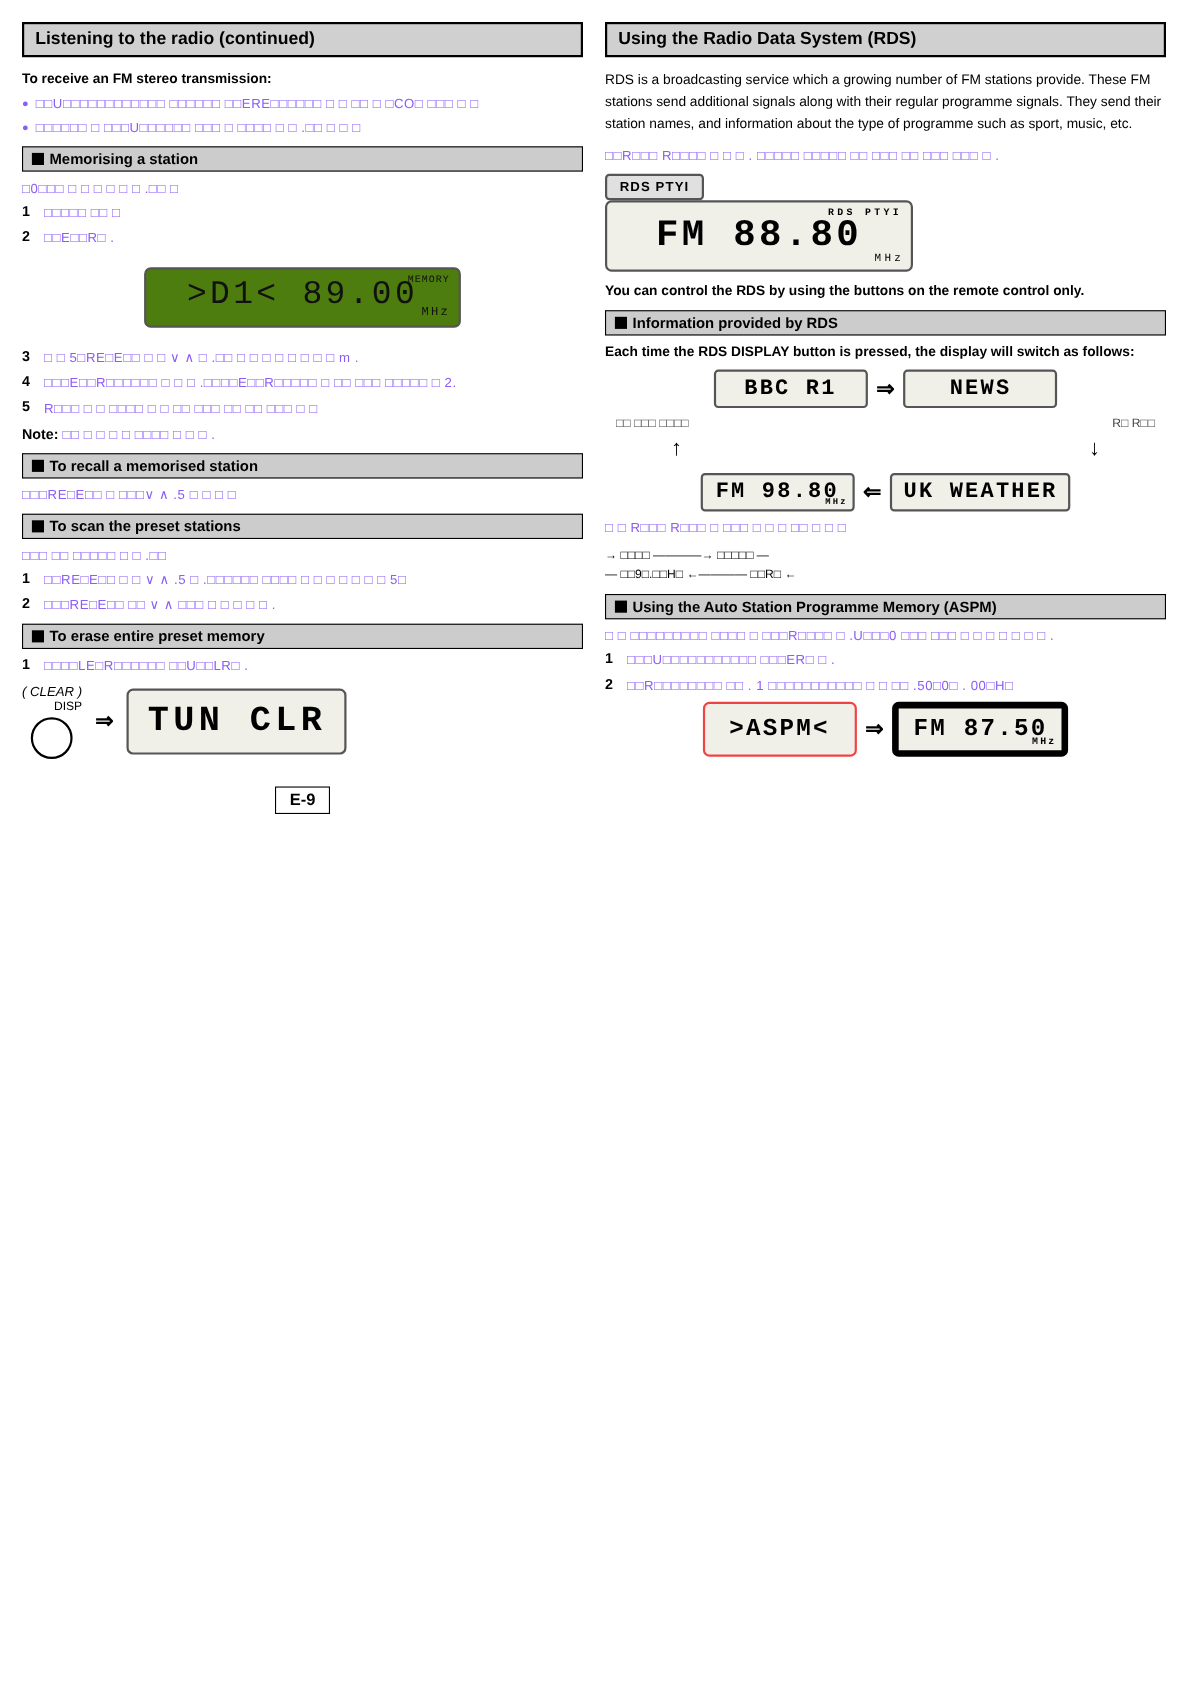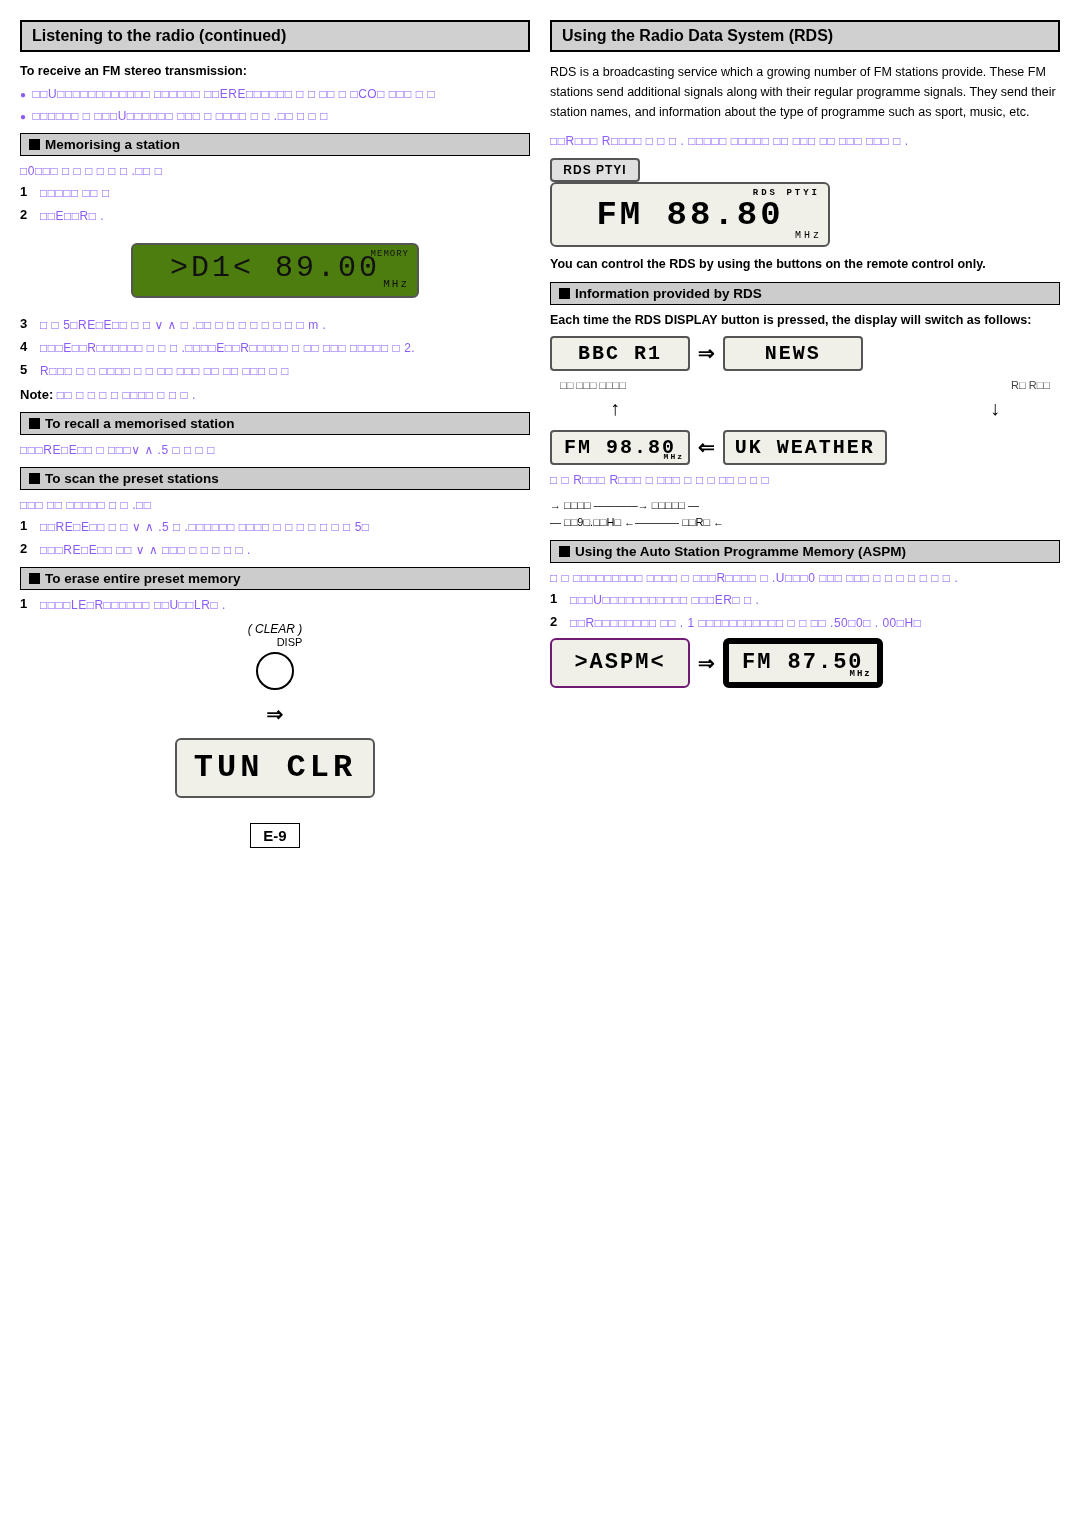--- a/index.html
+++ b/index.html
@@ -184,20 +184,21 @@
       font-weight: normal;
       position: absolute;
       right: 6px;
       bottom: 4px;
     }
     .flow-row {
       display: flex;
       align-items: center;
       gap: 8px;
       margin: 6px 0;
+      justify-content: center;
     }
     .flow-display {
       border: 2px solid #555;
       border-radius: 4px;
       background: #f0f0e8;
       padding: 4px 10px;
       font-family: 'Courier New', monospace;
       font-size: 20px;
       font-weight: bold;
       letter-spacing: 2px;
@@ -245,41 +246,40 @@
       align-items: center;
       justify-content: center;
       min-width: 200px;
       height: 60px;
     }
     .clear-section {
       display: flex;
       align-items: center;
       gap: 12px;
       margin: 8px 0;
-      flex-direction: column;
     }
     .clear-label-area {
       text-align: center;
     }
     .clear-label {
       font-size: 12px;
       font-style: italic;
     }
     .button-circle {
       width: 38px;
       height: 38px;
       border: 2px solid #000;
       border-radius: 50%;
       display: flex;
       align-items: center;
       justify-content: center;
       font-size: 11px;
     }
     .aspm-display {
-      border: 2px solid #701a75;
+      border: 2px solid #ef4444;
       border-radius: 6px;
       background: #f0f0e8;
       padding: 4px 10px;
       font-family: 'Courier New', monospace;
       font-size: 22px;
       font-weight: bold;
       letter-spacing: 2px;
       min-width: 140px;
       text-align: center;
       display: inline-flex;

